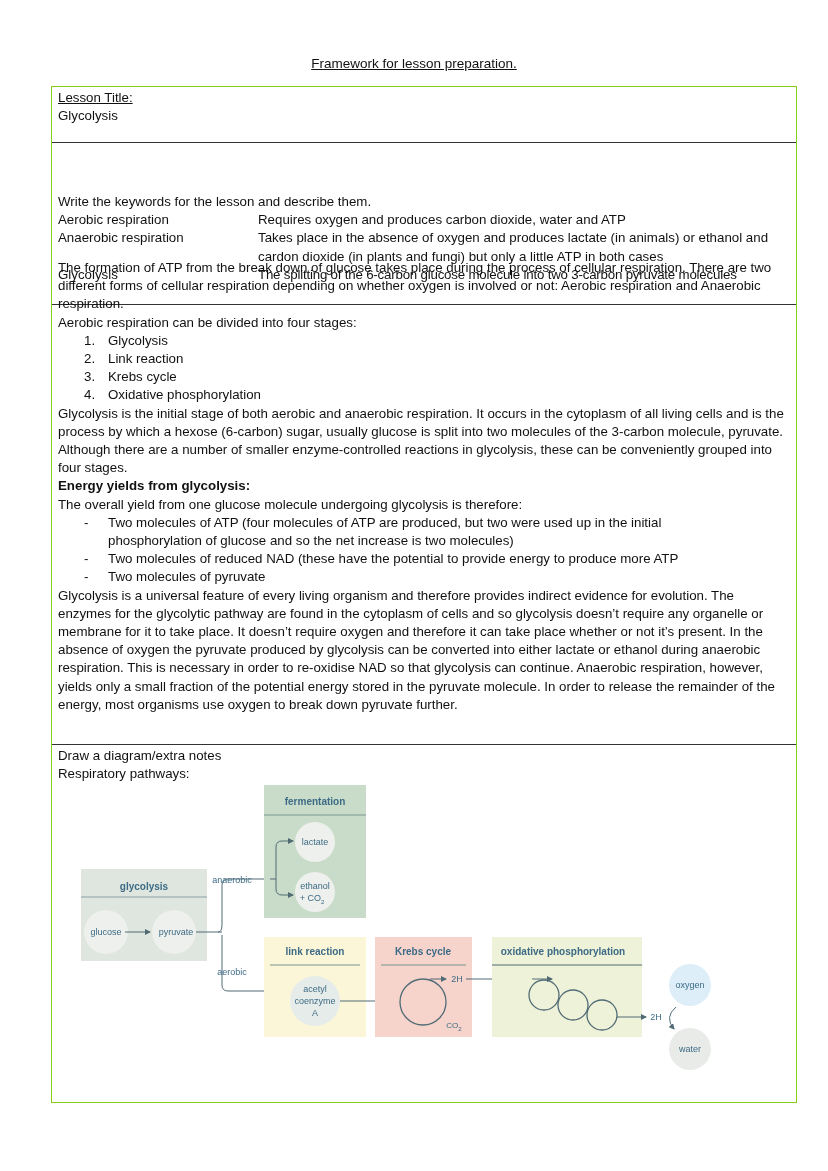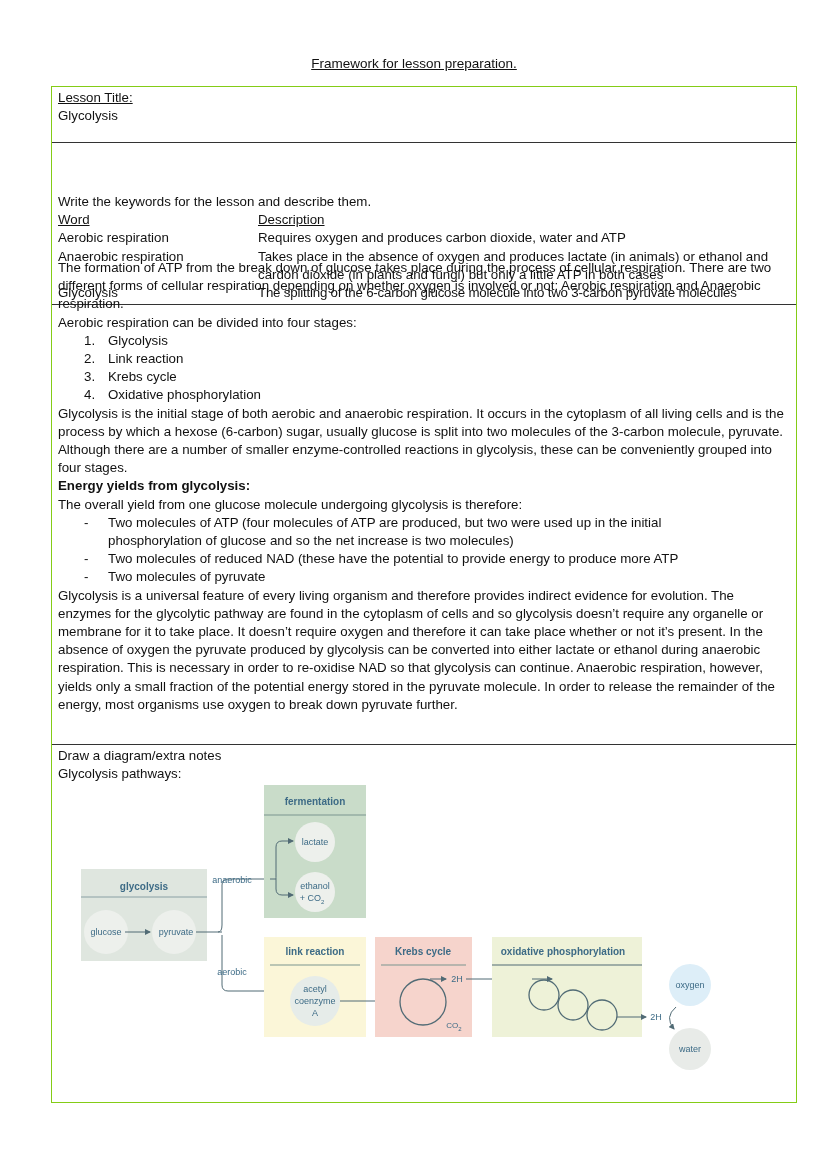--- a/index.html
+++ b/index.html
@@ -26,24 +26,20 @@
 
 <div class="frame">
 
   <div class="sec" style="top:0;height:56px;">
     <div class="u">Lesson Title:</div>
     <div>Glycolysis</div>
   </div>
 
   <div class="sec" style="top:56px;height:114px;margin-top:48px;">
     <div>Write the keywords for the lesson and describe them.</div>
-    <div class="kw-row">
-      <div class="kw-word u">Word</div>
-      <div class="kw-desc u">Description</div>
-    </div>
     <div class="kw-row">
       <div class="kw-word">Aerobic respiration</div>
       <div class="kw-desc">Requires oxygen and produces carbon dioxide, water and ATP</div>
     </div>
     <div class="kw-row">
       <div class="kw-word">Anaerobic respiration</div>
       <div class="kw-desc" style="padding-right:10px;">Takes place in the absence of oxygen and produces lactate (in animals) or ethanol and cardon dioxide (in plants and fungi) but only a little ATP in both cases</div>
     </div>
     <div class="kw-row">
       <div class="kw-word">Glycolysis</div>
@@ -71,21 +67,21 @@
       </div>
     <div class="dash">
         <span class="d">-</span>
         <span>Two molecules of pyruvate</span>
       </div>
     <div>Glycolysis is a universal feature of every living organism and therefore provides indirect evidence for evolution. The enzymes for the glycolytic pathway are found in the cytoplasm of cells and so glycolysis doesn’t require any organelle or membrane for it to take place. It doesn’t require oxygen and therefore it can take place whether or not it’s present. In the absence of oxygen the pyruvate produced by glycolysis can be converted into either lactate or ethanol during anaerobic respiration. This is necessary in order to re-oxidise NAD so that glycolysis can continue. Anaerobic respiration, however, yields only a small fraction of the potential energy stored in the pyruvate molecule. In order to release the remainder of the energy, most organisms use oxygen to break down pyruvate further.</div>
   </div>
 
   <div class="sec" style="top:658px;bottom:0;">
     <div>Draw a diagram/extra notes</div>
-    <div>Glycolysis pathways:</div>
+    <div>Respiratory pathways:</div>
 
     <svg width="740" height="320" viewBox="0 0 740 320" style="position:absolute;left:0;top:40px;">
       <defs>
         <marker id="arr" markerWidth="6" markerHeight="6" refX="5" refY="3" orient="auto">
           <path d="M0,0 L6,3 L0,6 z" fill="#516b75"></path>
         </marker>
       </defs>
 
       <g>
         <rect x="29" y="84" width="126" height="92" fill="#dfe6df"></rect>

